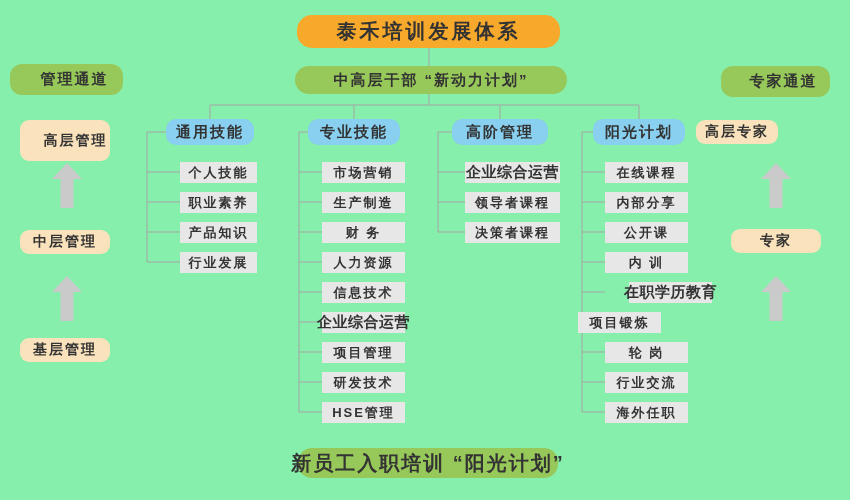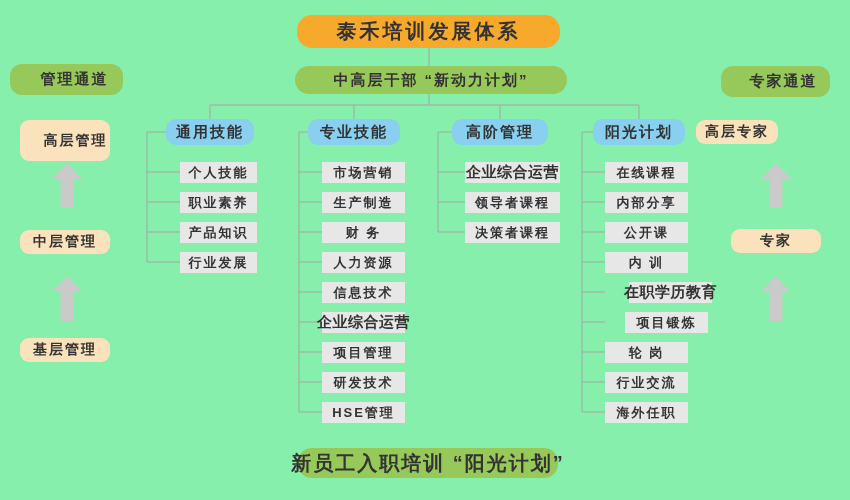--- a/index.html
+++ b/index.html
@@ -116,20 +116,20 @@
   <div class="pill item sm" style="left:465px;top:162px;width:95px;">企业综合运营</div>
   <div class="pill item" style="left:465px;top:192px;width:95px;">领导者课程</div>
   <div class="pill item" style="left:465px;top:222px;width:95px;">决策者课程</div>
 
   <div class="pill hdr" style="left:593px;width:92px;">阳光计划</div>
   <div class="pill item" style="left:605px;top:162px;width:83px;">在线课程</div>
   <div class="pill item" style="left:605px;top:192px;width:83px;">内部分享</div>
   <div class="pill item" style="left:605px;top:222px;width:83px;">公开课</div>
   <div class="pill item" style="left:605px;top:252px;width:83px;">内 训</div>
   <div class="pill item sm" style="left:605px;top:282px;width:83px;margin-left:24px;">在职学历教育</div>
-  <div class="pill item" style="left:625px;top:312px;width:83px;">项目锻炼</div>
+  <div class="pill item" style="left:578px;top:312px;width:83px;">项目锻炼</div>
   <div class="pill item" style="left:605px;top:342px;width:83px;">轮 岗</div>
   <div class="pill item" style="left:605px;top:372px;width:83px;">行业交流</div>
   <div class="pill item" style="left:605px;top:402px;width:83px;">海外任职</div>
 
   <div class="pill banner" style="left:298px;top:448px;width:260px;height:30px;font-size:20px;">新员工入职培训 “阳光计划”</div>
 
 </div>
 
 </body></html>

